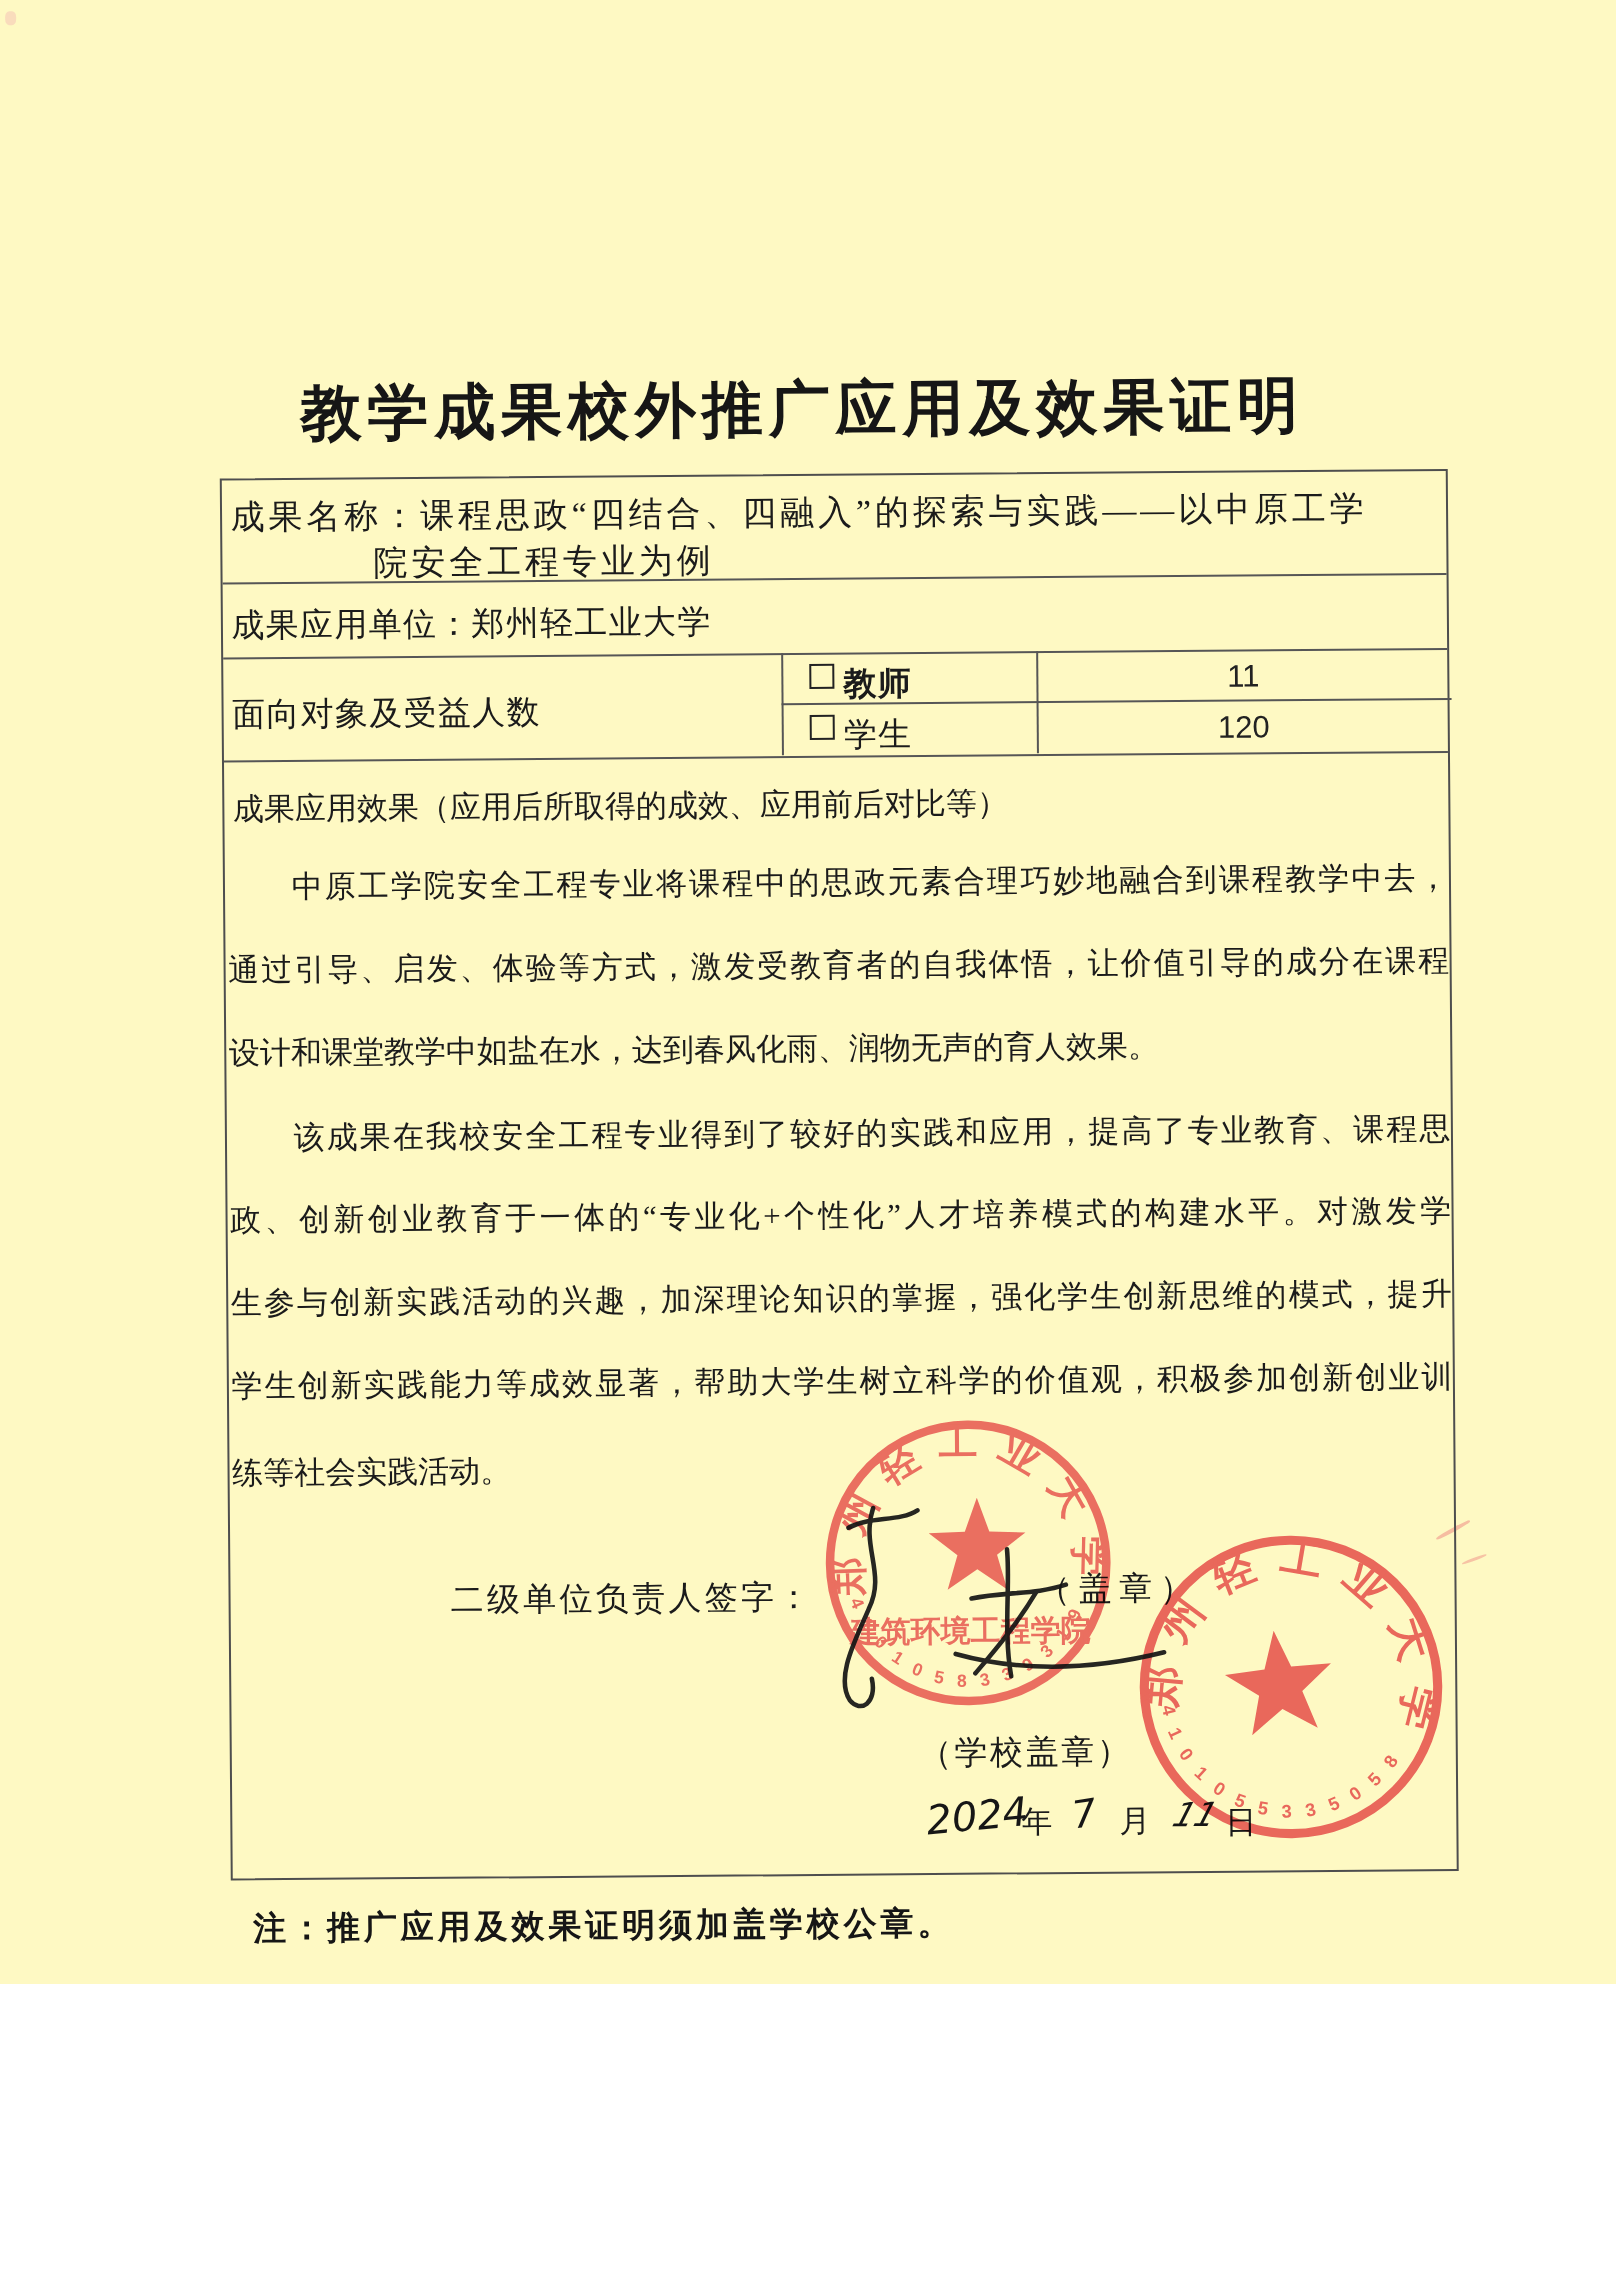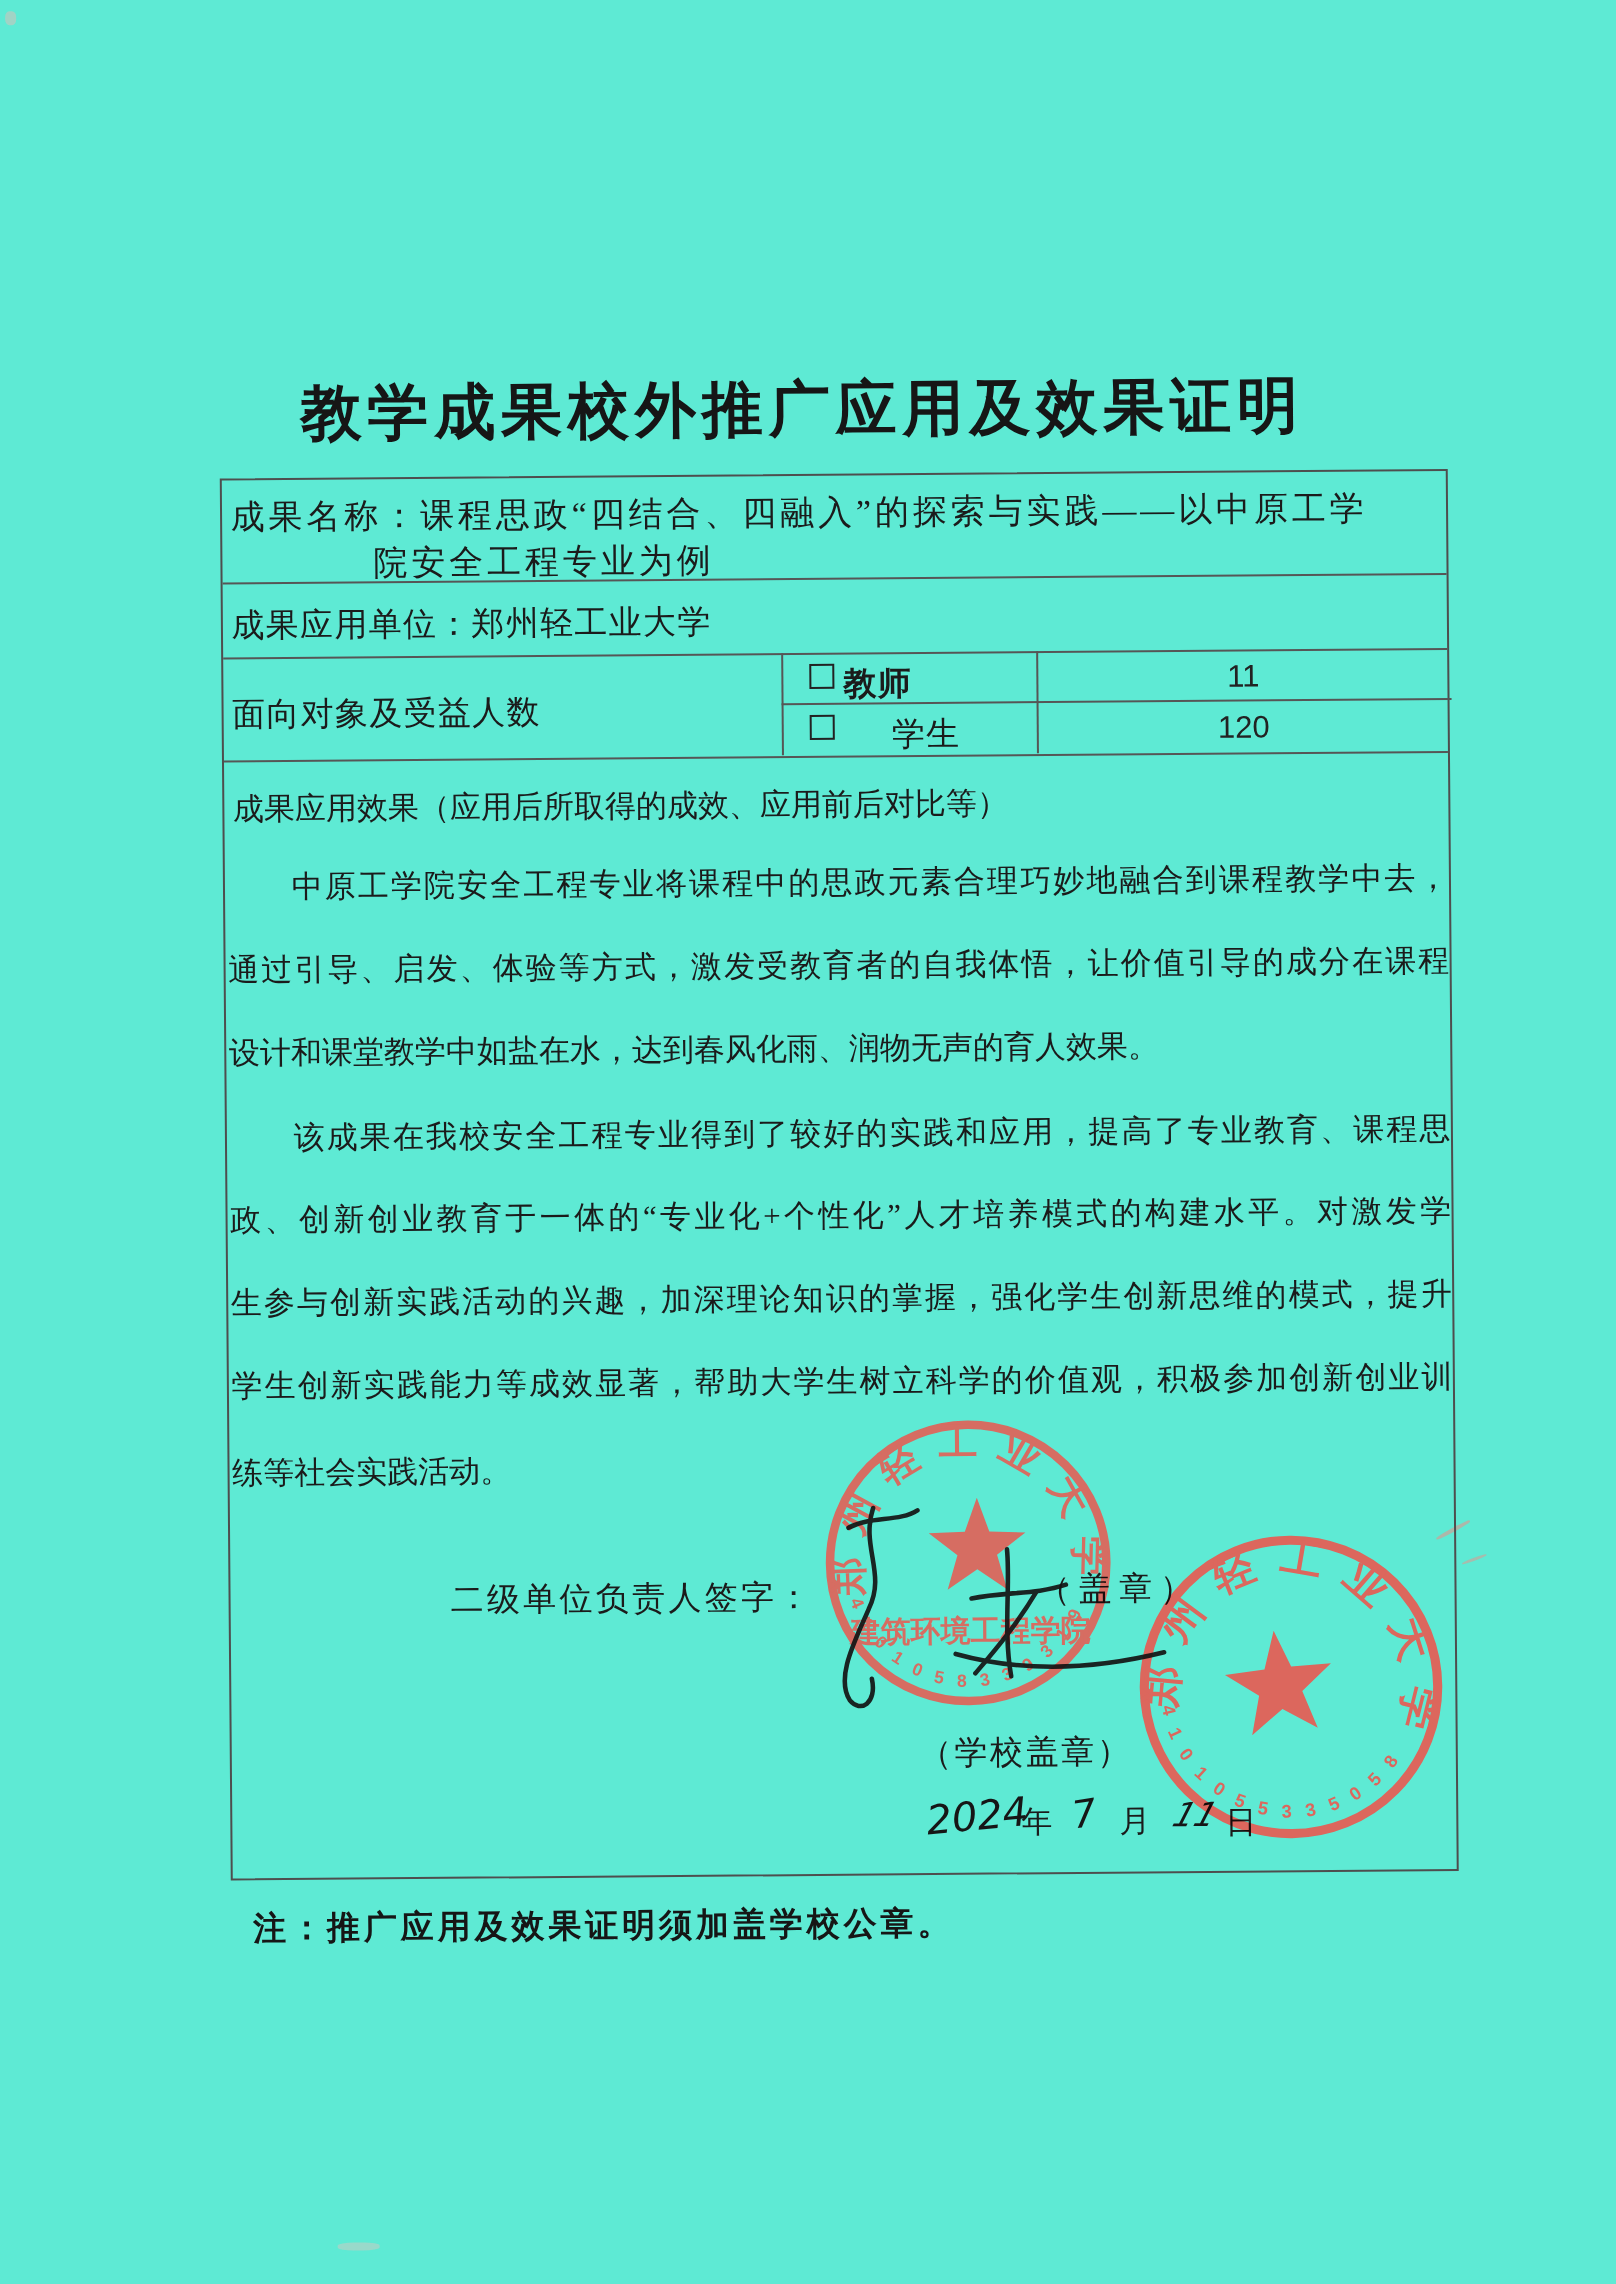--- a/index.html
+++ b/index.html
@@ -1,16 +1,16 @@
 <!DOCTYPE html>
 <html style="font-size:10.4px"><head>
 <meta charset="utf-8">
 <style>
   html,body{margin:0;padding:0;background:#ffffff;}
-  .page{position:relative;width:1616px;height:2284px;background:#5eead4;overflow:hidden;
+  .page{position:relative;width:1616px;height:1984px;background:#fef9c3;overflow:hidden;
         font-family:"Liberation Serif",serif;color:#1c1c1c;}
   .content{position:absolute;left:0;top:0;width:1616px;height:2284px;
            transform:rotate(-0.45deg);transform-origin:50% 50%;}
   .title{position:absolute;left:0;top:369px;width:1616px;text-align:center;
          font-family:"Liberation Sans",sans-serif;font-weight:bold;
          font-size:61px;letter-spacing:5.9px;color:#161616;}
   .tbl{position:absolute;left:225px;top:474px;width:1228px;height:1402px;
        border:2px solid #4e4e4e;box-sizing:border-box;background:transparent;}
   .hline{position:absolute;height:2px;background:#565656;left:0;width:100%;}
   .vline{position:absolute;width:2px;background:#565656;}
@@ -55,21 +55,21 @@
     <div class="cell-text" style="left:8.5px;top:14.3px;font-size:34px;letter-spacing:3.9px;">成果名称：课程思政“四结合、四融入”的探索与实践——以中原工学</div>
     <div class="cell-text" style="left:151px;top:61px;font-size:34px;letter-spacing:3.9px;">院安全工程专业为例</div>
 
     <div class="cell-text" style="left:8.5px;top:123px;">成果应用单位：郑州轻工业大学</div>
 
     <div class="cell-text" style="left:8.5px;top:212px;">面向对象及受益人数</div>
     <span class="cbx" style="left:586px;top:188px;"></span>
     <div class="cell-text" style="left:620px;top:186px;font-weight:bold;">教师</div>
     <div class="cnt" style="top:186px;">11</div>
     <span class="cbx" style="left:586px;top:239px;"></span>
-    <div class="cell-text" style="left:620px;top:237px;margin-left:48px;">学生</div>
+    <div class="cell-text" style="left:620px;top:237px;">学生</div>
     <div class="cnt" style="top:237px;">120</div>
 
     <div class="cell-text" style="left:8.5px;top:308px;font-size:31px;letter-spacing:0;">成果应用效果（应用后所取得的成效、应用前后对比等）</div>
     <div class="bline ind" style="top:388px;">中原工学院安全工程专业将课程中的思政元素合理巧妙地融合到课程教学中去，</div>
     <div class="bline" style="top:471px;">通过引导、启发、体验等方式，激发受教育者的自我体悟，让价值引导的成分在课程</div>
     <div class="bline lastline" style="top:554px;">设计和课堂教学中如盐在水，达到春风化雨、润物无声的育人效果。</div>
     <div class="bline ind" style="top:639px;">该成果在我校安全工程专业得到了较好的实践和应用，提高了专业教育、课程思</div>
     <div class="bline" style="top:721px;">政、创新创业教育于一体的“专业化+个性化”人才培养模式的构建水平。对激发学</div>
     <div class="bline" style="top:804px;">生参与创新实践活动的兴趣，加深理论知识的掌握，强化学生创新思维的模式，提升</div>
     <div class="bline" style="top:887px;">学生创新实践能力等成效显著，帮助大学生树立科学的价值观，积极参加创新创业训</div>

